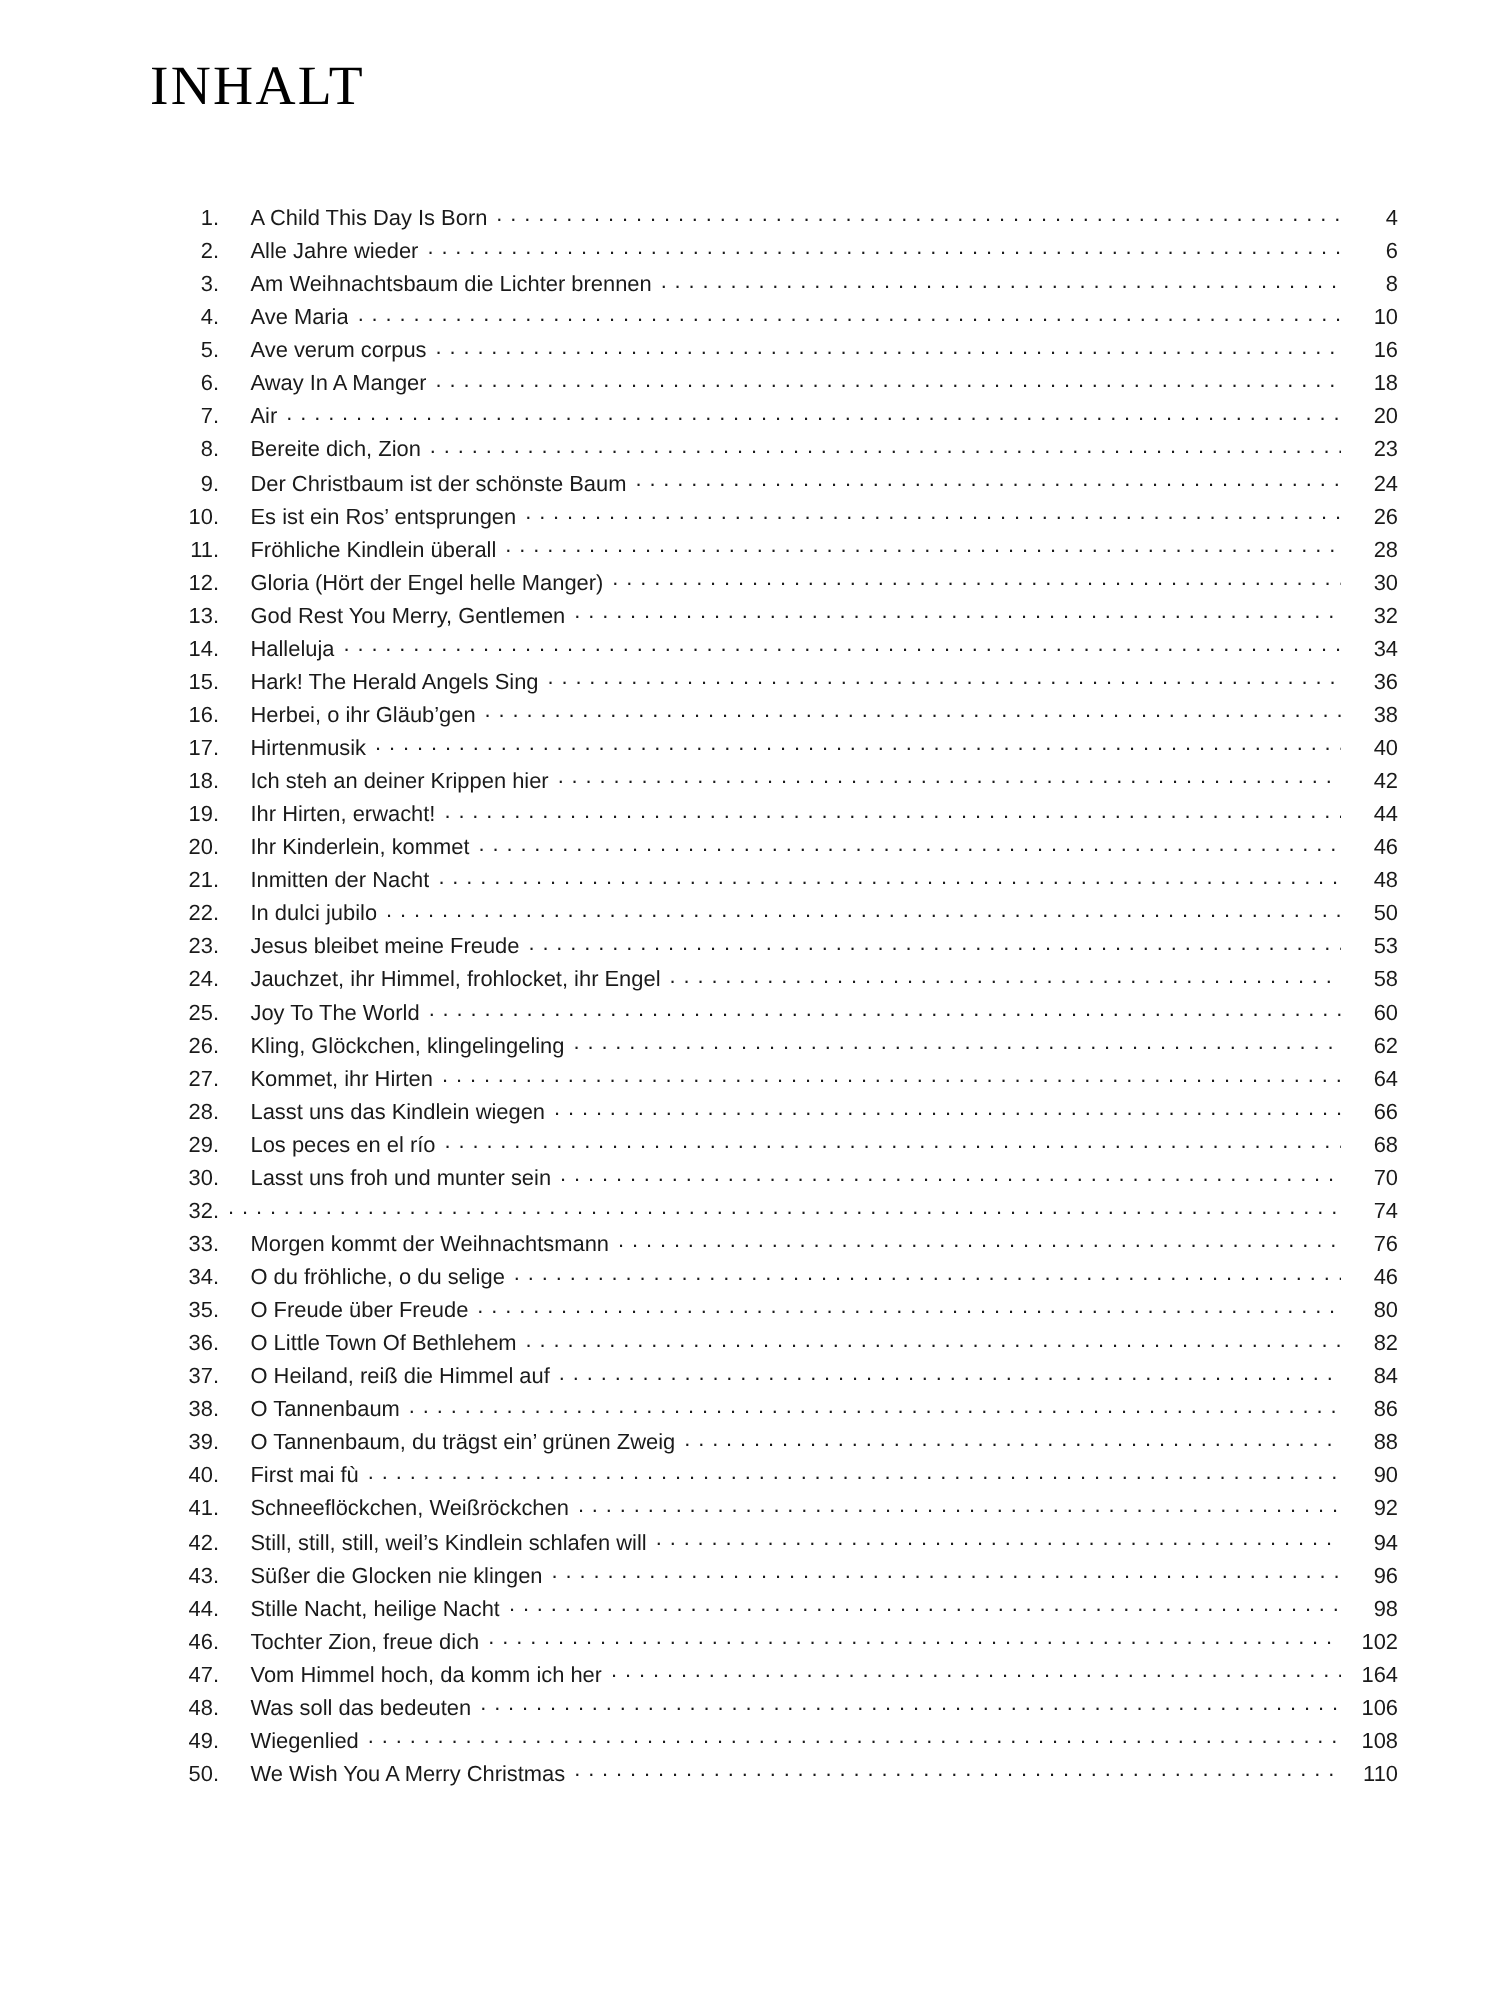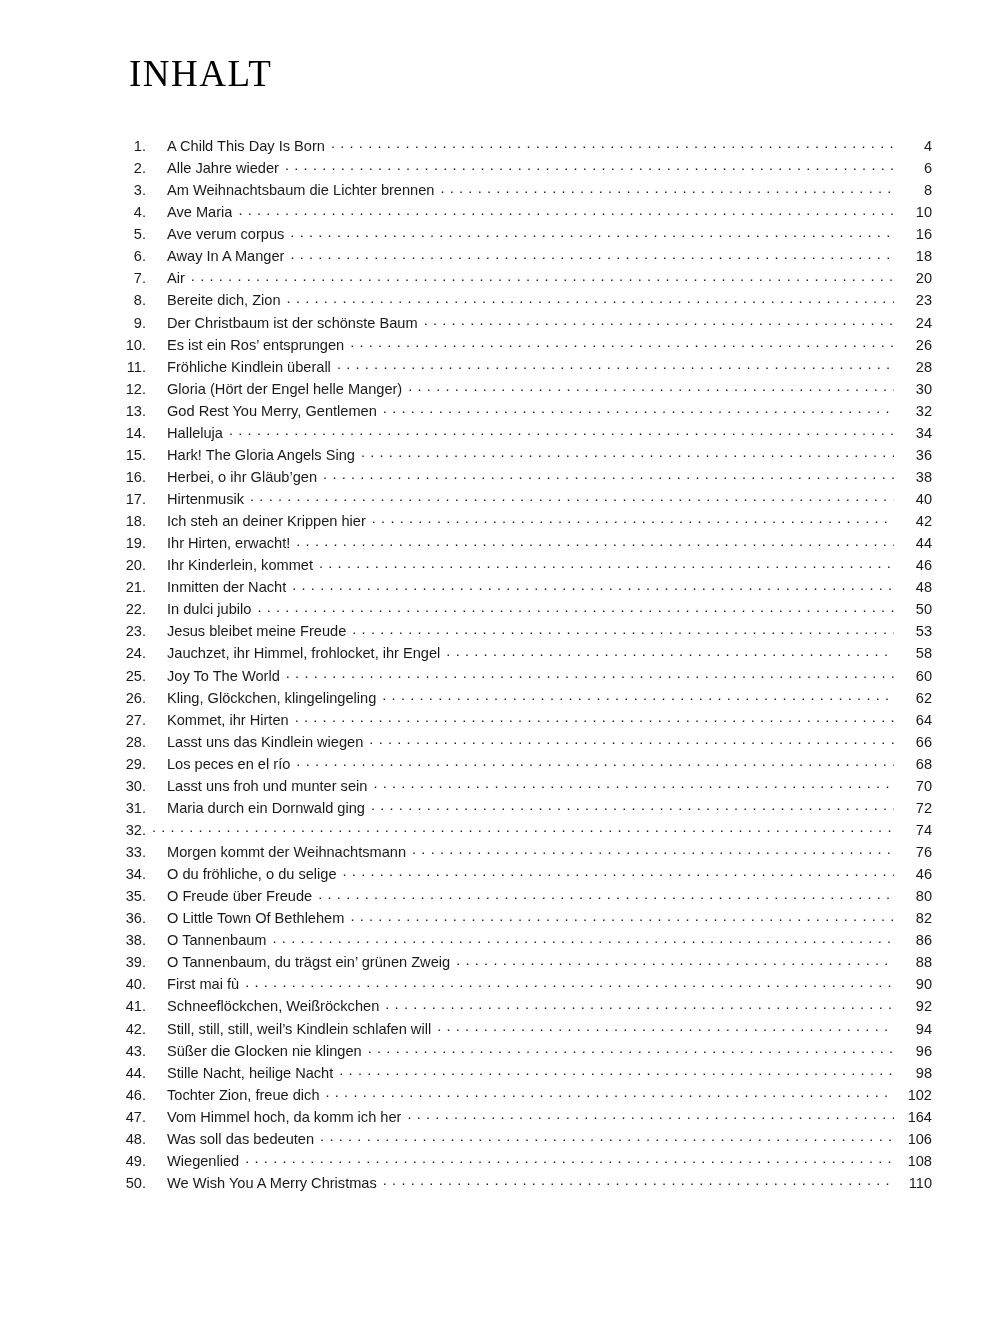--- a/index.html
+++ b/index.html
@@ -18,27 +18,26 @@
   .page {
     position: absolute;
     left: 0; top: 0;
     width: 1000px;
     height: 1332px;
     background: #ffffff;
   }
   .title {
     position: absolute;
     left: 100px;
-    top: 52px;
+    top: 36px;
     font-family: "Liberation Serif", serif;
     font-size: 37px;
     letter-spacing: 1.5px;
     font-weight: 400;
     color: #000000;
-    margin-left: 29px;
   }
   .toc {
     position: absolute;
     left: 100px;
     top: 135px;
     width: 832px;
   }
   .toc-row {
     display: flex;
     align-items: baseline;
@@ -168,21 +167,21 @@
         <span class="page-no">32</span>
       </div>
       <div class="toc-row">
         <span class="num">14</span>
         <span class="title-cell">Halleluja</span>
         <span class="leader"></span>
         <span class="page-no">34</span>
       </div>
       <div class="toc-row">
         <span class="num">15</span>
-        <span class="title-cell">Hark! The Gloria Angels Sing</span>
+        <span class="title-cell">Hark! The Herald Angels Sing</span>
         <span class="leader"></span>
         <span class="page-no">36</span>
       </div>
       <div class="toc-row">
         <span class="num">16</span>
         <span class="title-cell">Herbei, o ihr Gläub’gen</span>
         <span class="leader"></span>
         <span class="page-no">38</span>
       </div>
       <div class="toc-row">
@@ -263,26 +262,20 @@
         <span class="leader"></span>
         <span class="page-no">68</span>
       </div>
       <div class="toc-row">
         <span class="num">30</span>
         <span class="title-cell">Lasst uns froh und munter sein</span>
         <span class="leader"></span>
         <span class="page-no">70</span>
       </div>
       <div class="toc-row">
-        <span class="num">31</span>
-        <span class="title-cell">Maria durch ein Dornwald ging</span>
-        <span class="leader"></span>
-        <span class="page-no">72</span>
-      </div>
-      <div class="toc-row">
         <span class="num">32</span>
         <span class="leader"></span>
         <span class="page-no">74</span>
       </div>
       <div class="toc-row">
         <span class="num">33</span>
         <span class="title-cell">Morgen kommt der Weihnachtsmann</span>
         <span class="leader"></span>
         <span class="page-no">76</span>
       </div>
@@ -296,20 +289,26 @@
         <span class="num">35</span>
         <span class="title-cell">O Freude über Freude</span>
         <span class="leader"></span>
         <span class="page-no">80</span>
       </div>
       <div class="toc-row">
         <span class="num">36</span>
         <span class="title-cell">O Little Town Of Bethlehem</span>
         <span class="leader"></span>
         <span class="page-no">82</span>
+      </div>
+      <div class="toc-row">
+        <span class="num">37</span>
+        <span class="title-cell">O Heiland, reiß die Himmel auf</span>
+        <span class="leader"></span>
+        <span class="page-no">84</span>
       </div>
       <div class="toc-row">
         <span class="num">38</span>
         <span class="title-cell">O Tannenbaum</span>
         <span class="leader"></span>
         <span class="page-no">86</span>
       </div>
       <div class="toc-row">
         <span class="num">39</span>
         <span class="title-cell">O Tannenbaum, du trägst ein’ grünen Zweig</span>

